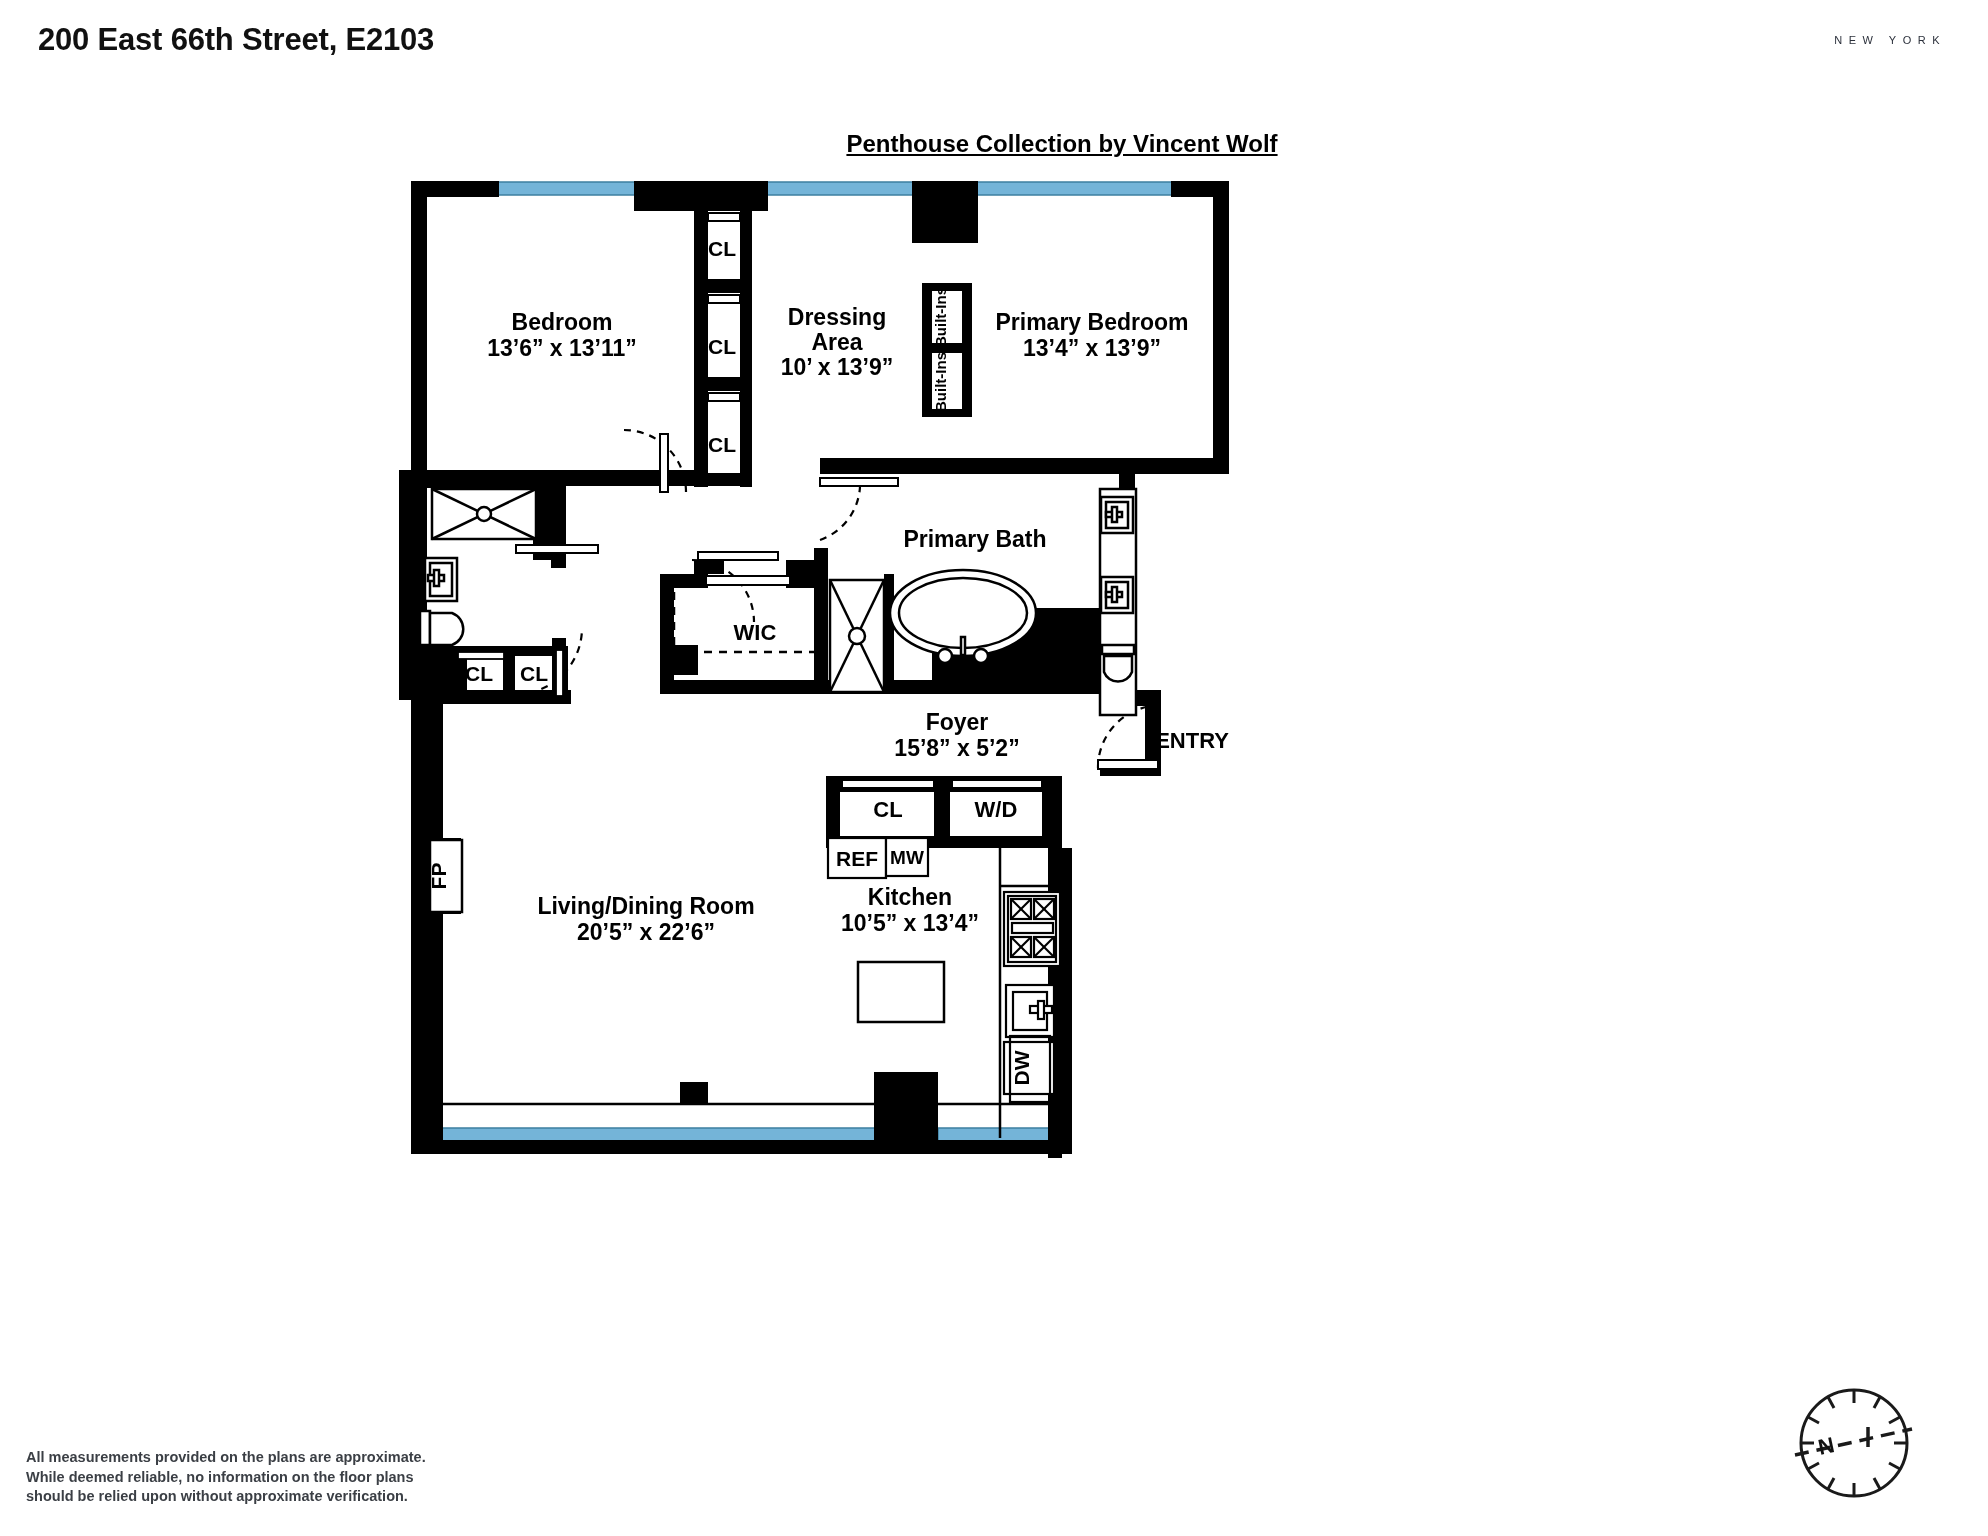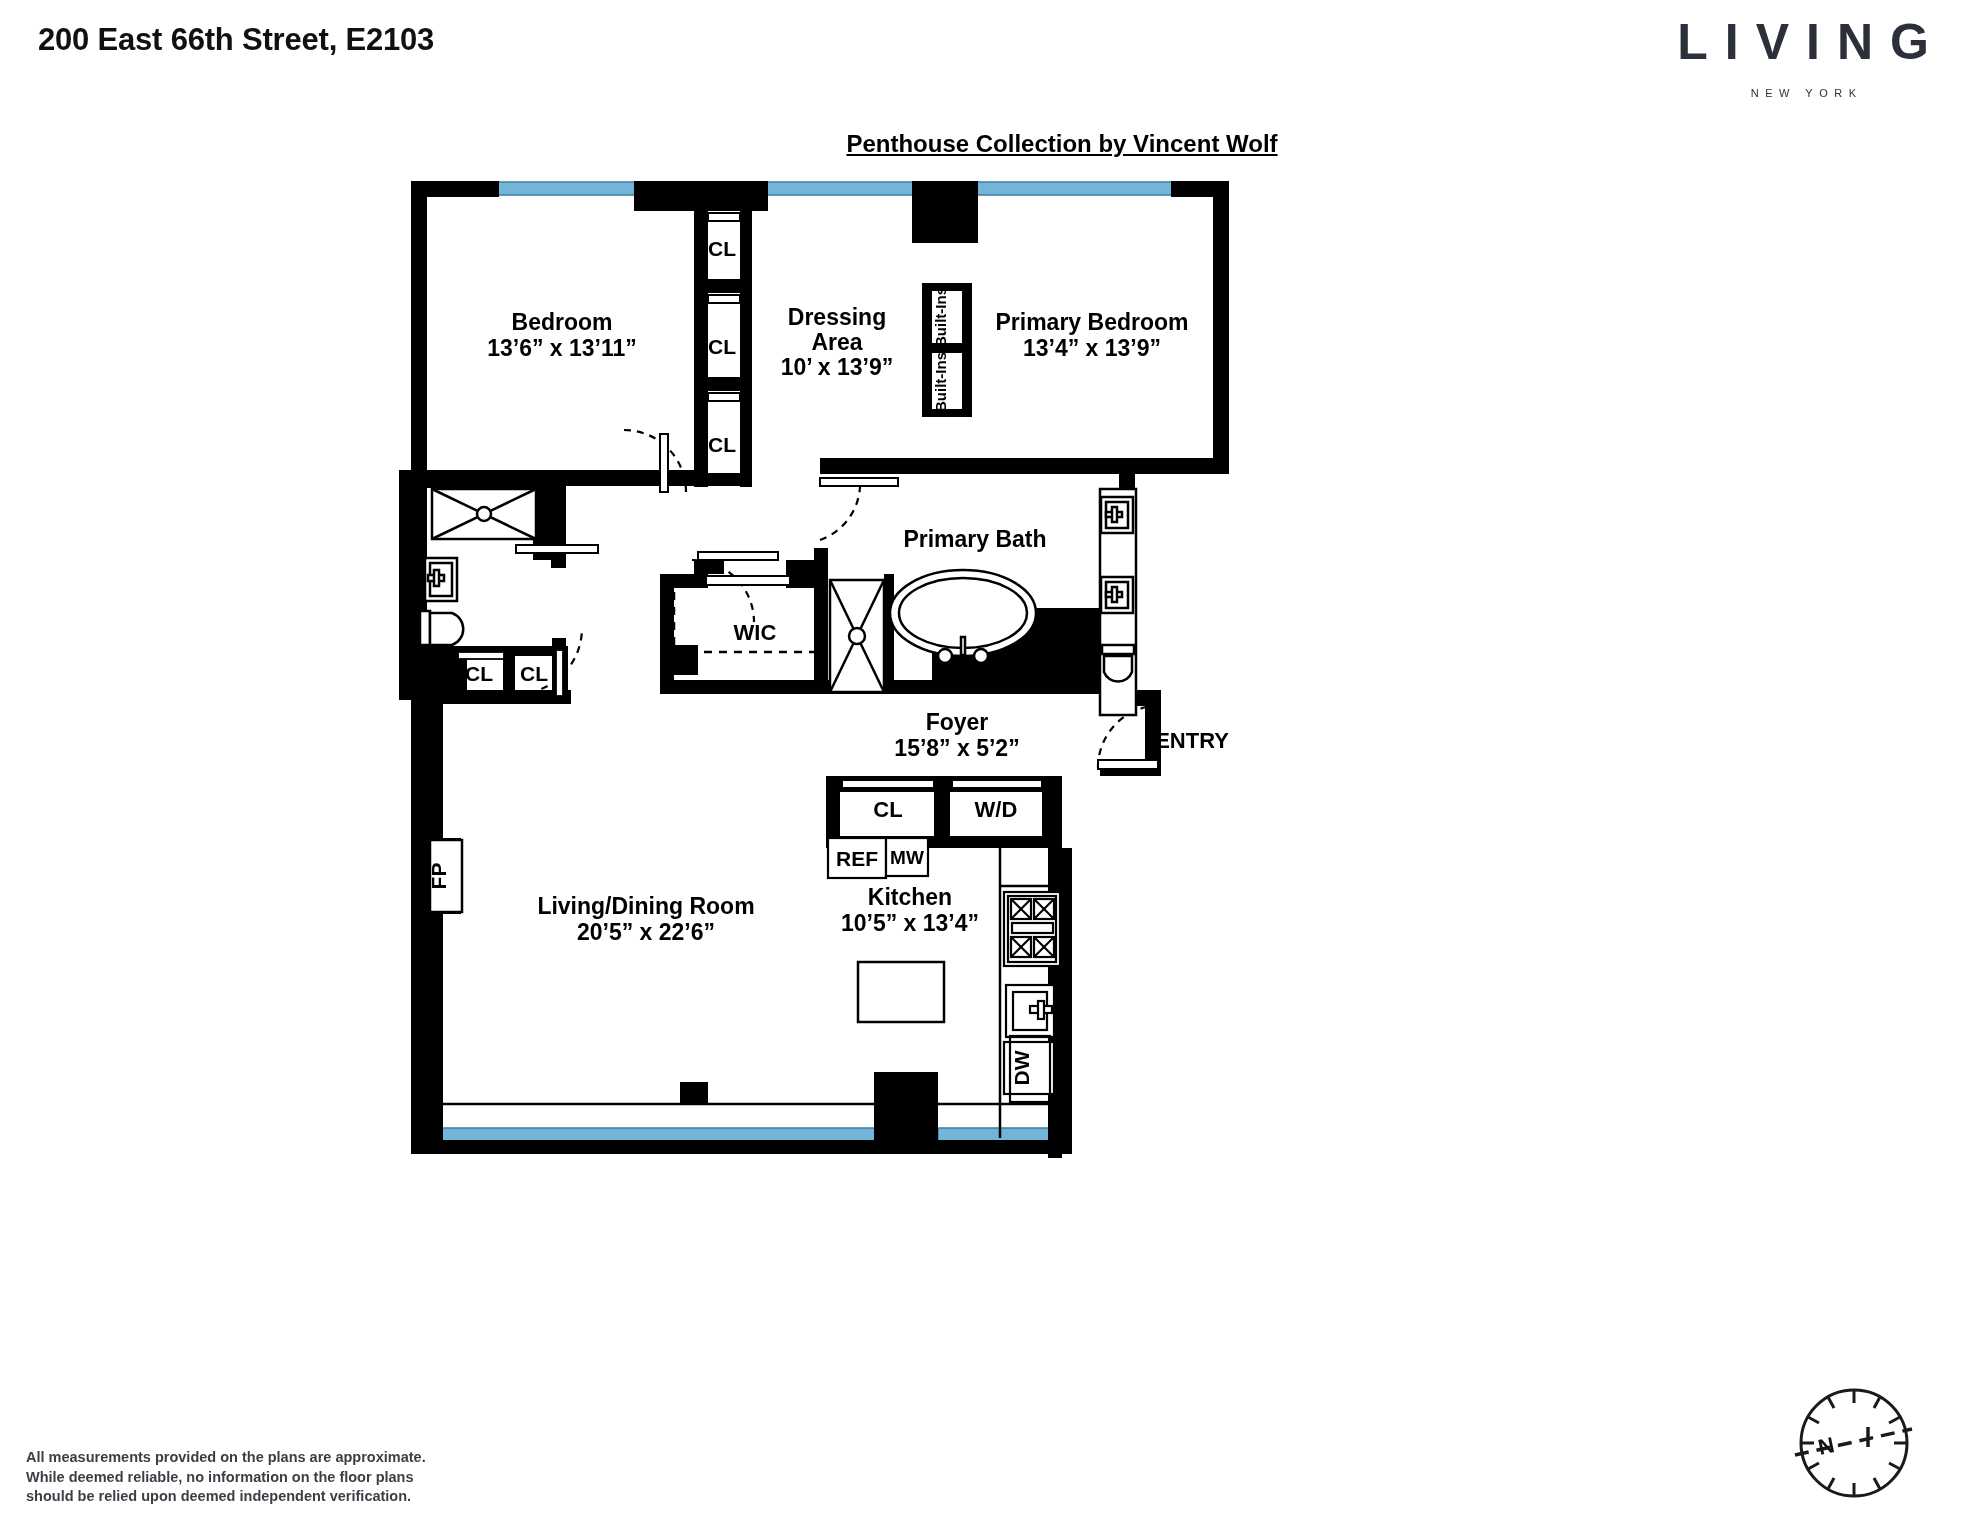--- a/index.html
+++ b/index.html
@@ -25,21 +25,20 @@
   #disclaimer{position:absolute;left:26px;top:1448px;font-size:14.5px;
               font-weight:bold;color:#3b3f45;line-height:1.35;}
   #disclaimer div{white-space:nowrap;}
 </style>
 </head>
 <body>
 
 <div id="page-title">200 East 66th Street, E2103</div>
 
 <div id="brand">
-  <div class="brand-main">LIVING</div>
   <div class="brand-sub">NEW YORK</div>
 </div>
 
 <div id="subtitle">
   <span>Penthouse Collection by Vincent Wolf</span>
 </div>
 
 <svg id="plan" width="1988" height="1536" viewBox="0 0 1988 1536" xmlns="http://www.w3.org/2000/svg">
 
   <g>
@@ -322,14 +321,14 @@
     <text x="946" y="317" font-size="15" transform="rotate(-90 946 317)">Built-Ins</text>
     <text x="946" y="382" font-size="15" transform="rotate(-90 946 382)">Built-Ins</text>
   </g>
 
   <rect x="1010" y="1036" width="40" height="66" fill="none" stroke="#000" stroke-width="2.2"></rect>
 </svg>
 
 <div id="disclaimer">
   <div>All measurements provided on the plans are approximate.</div>
   <div>While deemed reliable, no information on the floor plans</div>
-  <div>should be relied upon deemed independent verification.</div>
+  <div>should be relied upon without approximate verification.</div>
 </div>
 
 </body></html>

